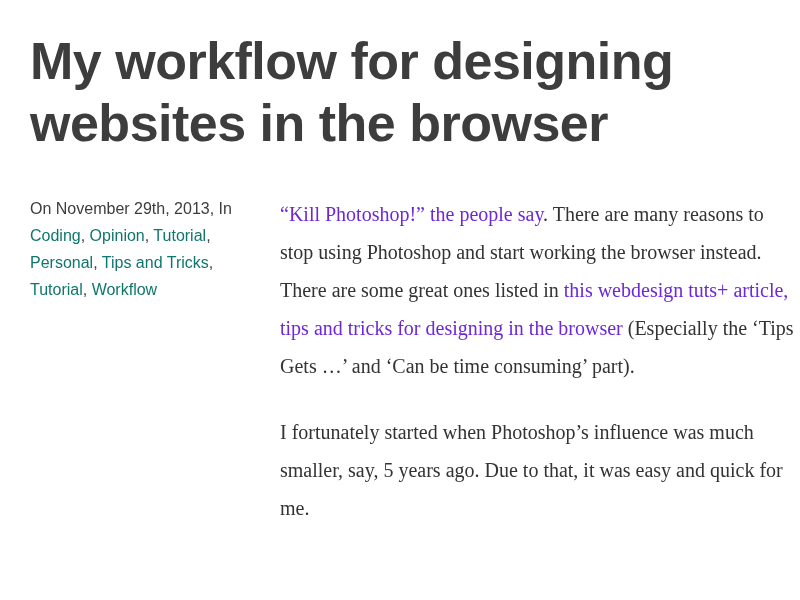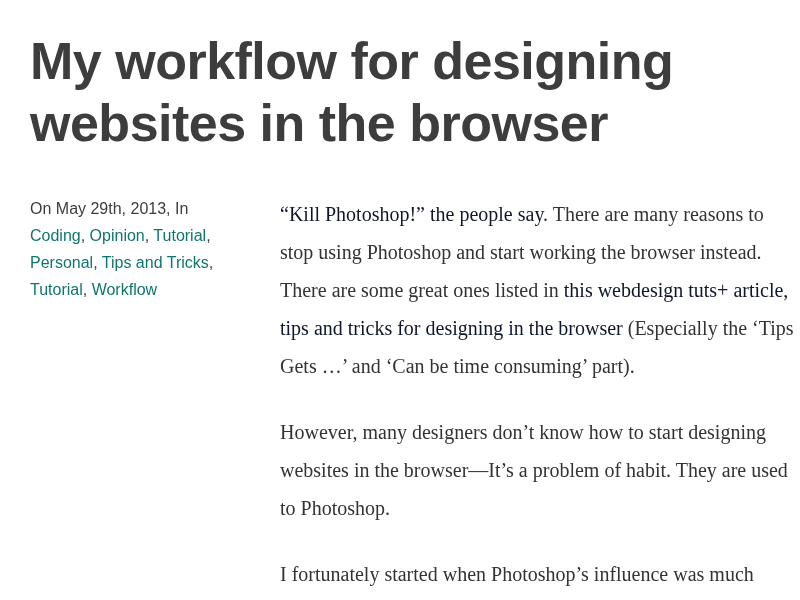--- a/index.html
+++ b/index.html
@@ -37,37 +37,36 @@
   }
   .meta .sep { color: #3d3d3d; }
   .body {
     flex: 1;
     font-size: 20px;
     line-height: 1.9;
     color: #333333;
   }
   .body p { margin-bottom: 28px; }
   .body a {
-    color: #0f172a;
+    color: #6d28d9;
     text-decoration: none;
   }
 </style>
 </head>
 <body>
 
 <h1>My workflow for designing websites in the browser</h1>
 
 <div class="content-wrap">
 
   <aside class="meta">
-    <span>On  </span><span>May 29th, 2013</span><span>, In</span><br>
+    <span>On  </span><span>November 29th, 2013</span><span>, In</span><br>
     <a href="#">Coding</a><span class="sep">, </span><a href="#">Opinion</a><span class="sep">, </span><a href="#">Tutorial</a><span class="sep">, </span><a href="#">Personal</a><span class="sep">, </span><a href="#">Tips and Tricks</a><span class="sep">, </span><a href="#">Tutorial</a><span class="sep">, </span><a href="#">Workflow</a>
   </aside>
 
   <article class="body">
     <p>
       <a href="#">“Kill Photoshop!” the people say</a><span>. There are many reasons to stop using Photoshop and start working the browser instead. There are some great ones listed in </span><a href="#">this webdesign tuts+ article, tips and tricks for designing in the browser</a><span> (Especially the ‘Tips Gets …’ and ‘Can be time consuming’ part).</span>
     </p>
-    <p>However, many designers don’t know how to start designing websites in the browser—It’s a problem of habit. They are used to Photoshop.</p>
     <p>I fortunately started when Photoshop’s influence was much smaller, say, 5 years ago. Due to that, it was easy and quick for me.</p>
   </article>
 
 </div>
 
 </body></html>

